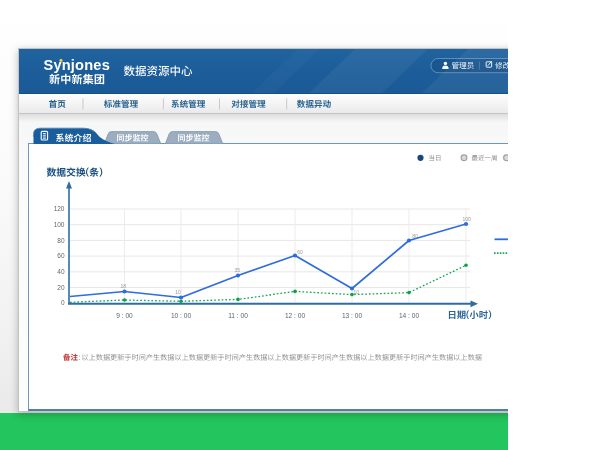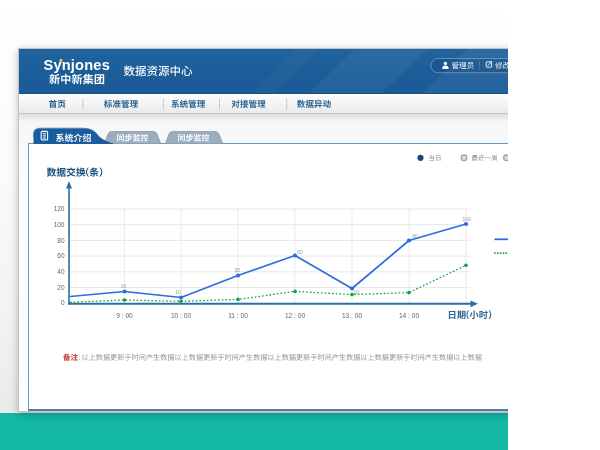--- a/index.html
+++ b/index.html
@@ -1,16 +1,16 @@
 <!DOCTYPE html>
 <html><head><meta charset="utf-8">
 <style>
 html,body{margin:0;padding:0;}
 body{width:600px;height:450px;font-family:"Liberation Sans",sans-serif;background:#fff;}
-#stage{position:relative;width:508px;height:450px;overflow:hidden;background:#14b8a6;}
+#stage{position:relative;width:508px;height:450px;overflow:hidden;background:#22c55e;}
 .backdrop{position:absolute;left:0;top:0;width:600px;height:413px;
   background:linear-gradient(180deg,#ffffff 0%,#fbfbfb 40%,#f3f3f3 75%,#eaeaea 100%);}
 .win{position:absolute;left:18px;top:48px;width:560px;height:364px;
   background:linear-gradient(180deg,#f5f6f6 64px,#f9f9f9 100px,#fbfbfb 160px,#fcfcfc 100%);
   border:1px solid #c2c2c2;box-shadow:0 2px 8px rgba(0,0,0,0.26);box-sizing:border-box;}
 .hdr{position:absolute;left:19px;top:49px;width:558px;height:44px;
   background:linear-gradient(180deg,#20639f 0%,#1c5d99 55%,#1a5a96 100%);
   border-bottom:1px solid #175084;}
 .nav{position:absolute;left:19px;top:94px;width:557px;height:19px;
   background:linear-gradient(180deg,#fefefe,#eaeaec);border-bottom:1px solid #c5c5c7;box-sizing:content-box;}

